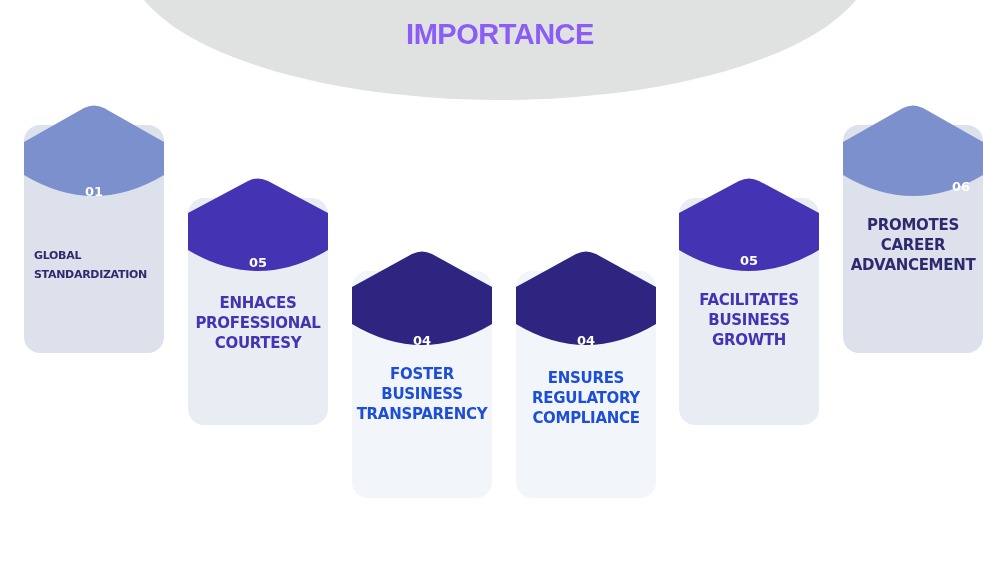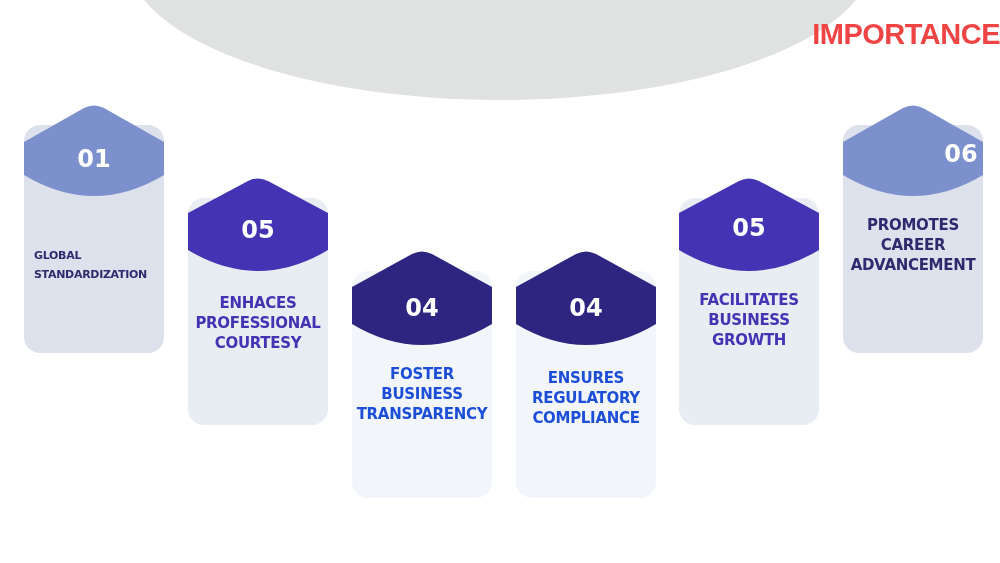--- a/index.html
+++ b/index.html
@@ -6,32 +6,33 @@
   body {
     width: 1000px; height: 563px; position: relative; overflow: hidden;
     background: #ffffff;
     font-family: "Liberation Sans", "DejaVu Sans", sans-serif;
   }
   .title-ellipse {
     position: absolute; left: 127px; top: -185px; width: 746px; height: 285px;
     border-radius: 50%; background: #dfe2e1;
   }
   .title {
-    position: absolute; left: 0; width: 1000px; top: 18px; text-align: right;
-    font-size: 29px; font-weight: 700; color: #ef4444; letter-spacing: -0.5px;
+    position: absolute; left: 0; width: 1000px; top: 18px; text-align: center;
+    font-size: 29px; font-weight: 700; color: #8b5cf6; letter-spacing: -0.5px;
     font-family: "Liberation Sans", sans-serif;
   }
   .card {
     position: absolute; width: 140px;
   }
   .card svg { position: absolute; left: 0; top: 0; }
   .num {
     position: absolute; left: 0; width: 140px; text-align: center;
-    color: #ffffff; font-weight: 700; font-size: 24px;
+    color: #ffffff; font-weight: 700; font-size: 13px;
     font-family: "DejaVu Sans", sans-serif;
+    margin-top: 39px;
   }
   .label {
     position: absolute; left: 0; width: 140px; text-align: center;
     font-weight: 700; font-size: 15px; line-height: 20px;
     font-family: "DejaVu Sans", sans-serif; letter-spacing: -0.3px;
   }
   .label.left { text-align: left; padding-left: 10px; width: 130px; font-size: 11px; line-height: 19px; }
   .tier-a .label { color: #2e2a6e; }
   .tier-b .label { color: #4433b3; }
   .tier-c .label { color: #1d4ed8; }

